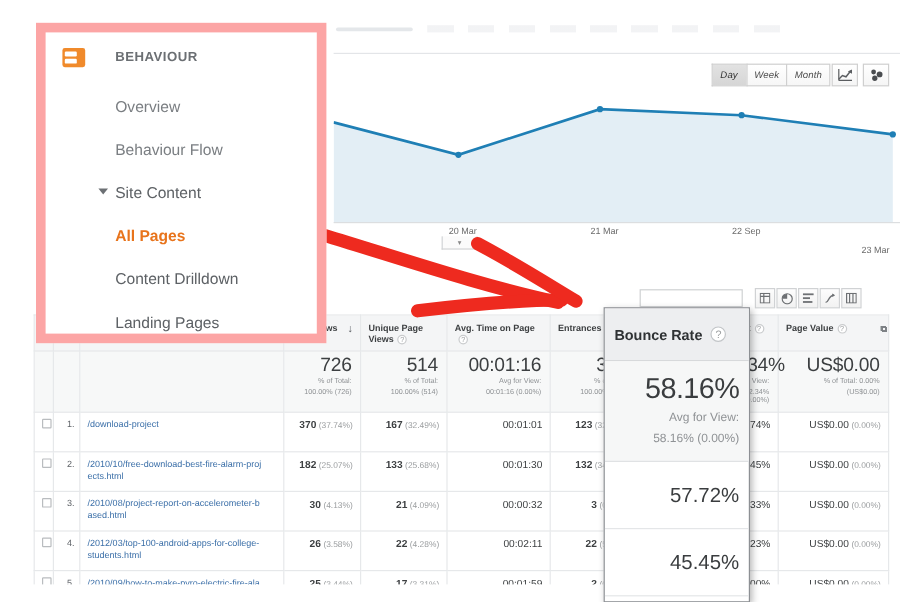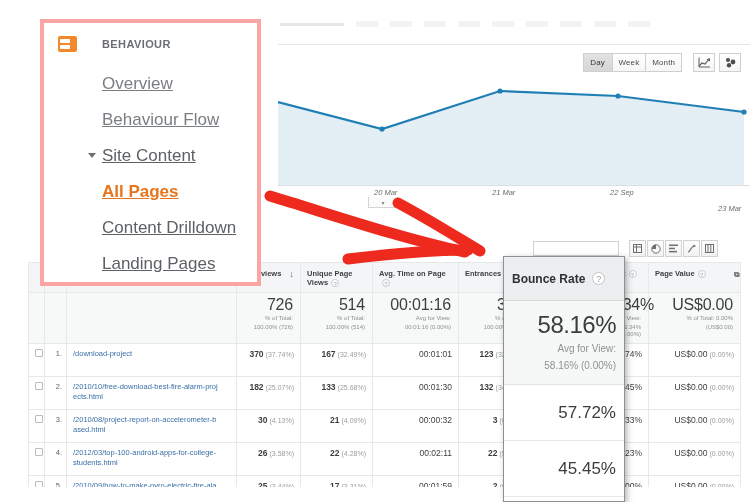--- a/index.html
+++ b/index.html
@@ -32,21 +32,21 @@
     opacity: .85;
   }
   .top-rule {
     position: absolute; left: 278px; top: 44px; width: 472px; height: 1px;
     background: #e3e5e8;
   }
 
   
   .chart-toolbar {
     position: absolute; right: 9px; top: 53px;
-    display: flex; align-items: center; gap: 11px;
+    display: flex; align-items: center; gap: 1px; font-style: italic;
   }
   .btn-group { display: flex; }
   .tbtn {
     height: 19px; min-width: 29px;
     padding: 0 6px;
     display: flex; align-items: center; justify-content: center;
     font-size: 8px; color: #4b4b4b;
     border: 1px solid #cfcfcf;
     border-right: none;
     background: linear-gradient(#ffffff,#f6f6f6);
@@ -64,21 +64,21 @@
 
   
   .chart-wrap {
     position: absolute; left: 278px; top: 82px; width: 472px; height: 106px;
   }
   .chart-axis-labels {
     position: absolute; left: 278px; top: 186px; width: 472px; height: 16px;
   }
   .axis-lbl {
     position: absolute; top: 2px;
-    font-size: 7.5px; color: #6b6b6b; white-space: nowrap; font-style: italic;
+    font-size: 7.5px; color: #6b6b6b; white-space: nowrap;
   }
   .axis-base {
     position: absolute; left: 278px; top: 185px; width: 472px; height: 1px;
     background: #dcdee0;
   }
   .zoom-tab {
     position: absolute; left: 368px; top: 197px;
     width: 30px; height: 11px;
     border: 1px solid #d2d4d6; border-top: none;
     background: #fbfbfb;
@@ -172,23 +172,23 @@
     color: #7c8084; font-size: 8px;
   }
   .numcell { text-align: right; font-size: 8.5px; color: #3c3f41; font-weight: bold; white-space: nowrap;}
   .numcell .pct { color: #9a9d9f; font-weight: normal; font-size: 7px; margin-left: 2px;}
   .plaincell { text-align: right; font-size: 8.5px; color: #3c3f41; white-space: nowrap;}
   .money { text-align: right; font-size: 8.5px; color: #3c3f41; white-space: nowrap; }
   .money .pct { color: #9a9d9f; font-size: 7px; margin-left: 2px;}
 
   
   .red-box {
-    position: absolute; left: 40px; top: 19px;
-    width: 221px; height: 267px;
-    border: 4px solid #fca5a5;
+    position: absolute; left: 30px; top: 19px;
+    width: 242px; height: 267px;
+    border: 8px solid #fca5a5;
     background: #ffffff;
     z-index: 20;
   }
   .sidebar-head {
     display: flex; align-items: center;
     padding: 13px 0 0 14px;
   }
   .bh-icon {
     width: 19px; height: 16px;
     background: #f08a2b;
@@ -207,24 +207,23 @@
   .bh-title {
     margin-left: 25px;
     font-size: 11px; font-weight: bold; color: #6b6f73;
     letter-spacing: .4px;
   }
   .nav { margin-top: 14px; }
   .nav-item {
     display: flex; align-items: center;
     height: 36px;
     padding-left: 58px;
-    font-size: 17px;
+    font-size: 13px;
     color: #7a7e82;
     position: relative;
-    text-decoration: underline;
   }
   .nav-item.bold { color: #5d6165; }
   .nav-item.active { color: #e8741c; font-weight: bold; }
   .caret {
     position: absolute; left: 44px; top: 15px;
     width: 0; height: 0;
     border-left: 4px solid transparent;
     border-right: 4px solid transparent;
     border-top: 5px solid #6c7074;
   }

